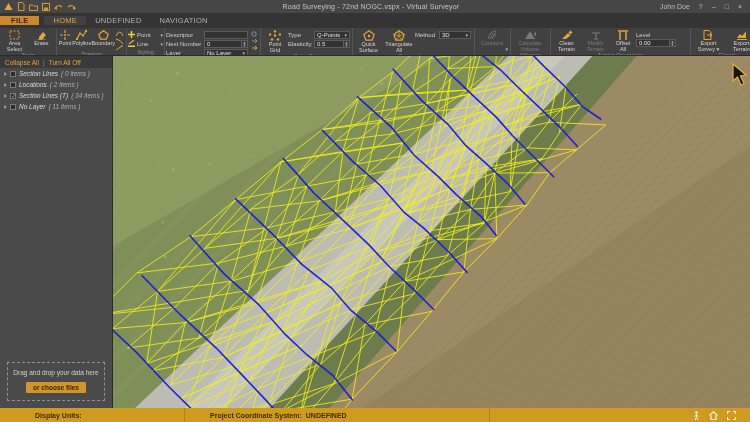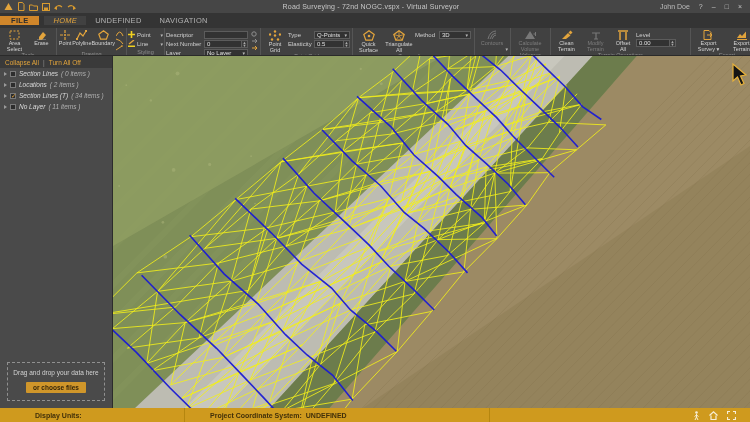--- a/index.html
+++ b/index.html
@@ -11,21 +11,21 @@
   .qat { display:flex; align-items:center; gap:4px; padding:0 6px 0 4px; }
   .qat svg { display:block; }
   .win-title { flex:1; text-align:center; font-size:7px; color:#c8c8c8; letter-spacing:.2px; }
   .tb-right { display:flex; align-items:center; gap:9px; padding-right:8px; font-size:7px; color:#bdbdbd; }
   .win-ctl { font-size:7px; color:#c4c4c4; cursor:default; }
 
   
   .tabs { height:15px; background:#343434; display:flex; align-items:center; }
   .tab { display:flex; align-items:center; padding:0 9px; font-size:7.5px; color:#b2b2b2; letter-spacing:.3px; }
   .tab.file { background:#d0862a; color:#2d2d2d; font-weight:bold; margin-right:5px; padding:0 11px; }
-  .tab.active { background:#414141; color:#e2a43c;font-style:italic; }
+  .tab.active { background:#414141; color:#e2a43c; }
 
   
   .ribbon { height:28px; background:#414141; display:flex; align-items:stretch; border-bottom:1px solid #2a2a2a; overflow:hidden; }
   .group { flex:0 0 auto; display:flex; flex-direction:column; padding:1px 1px 0; border-right:1px solid #555; }
   .group-body { flex:1; display:flex; align-items:flex-start; }
   .group-label { height:7px; line-height:6px; font-size:5.5px; color:#8f8f8f; text-align:center; white-space:nowrap; overflow:hidden; }
   .rbtn { width:29px; display:flex; flex-direction:column; align-items:center; font-size:5.5px; line-height:5.5px; color:#d4d4d4; text-align:center; padding-top:1px; white-space:pre-line; }
   .rbtn svg { margin-bottom:1px; display:block; }
   .rbtn.disabled { color:#7d7d7d; }
   .fcol { display:flex; flex-direction:column; padding-top:2px; }

